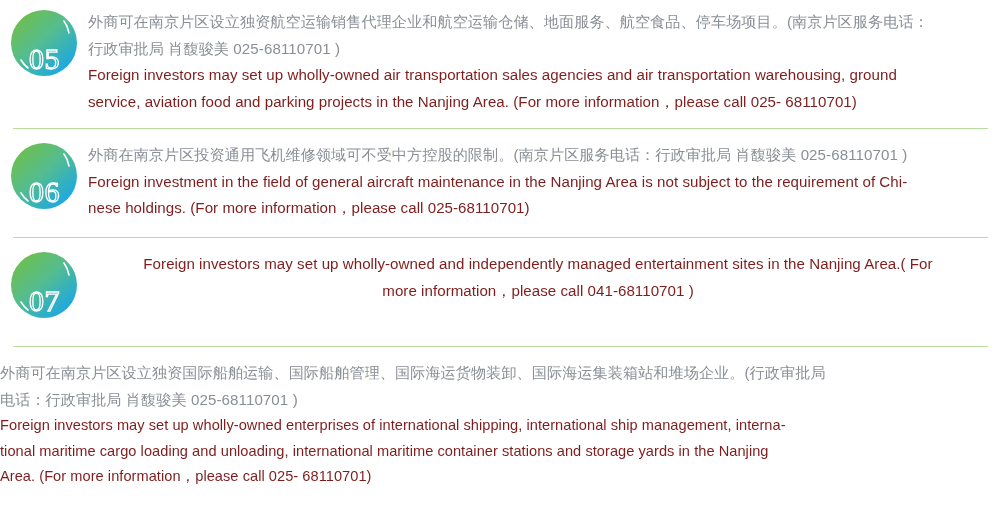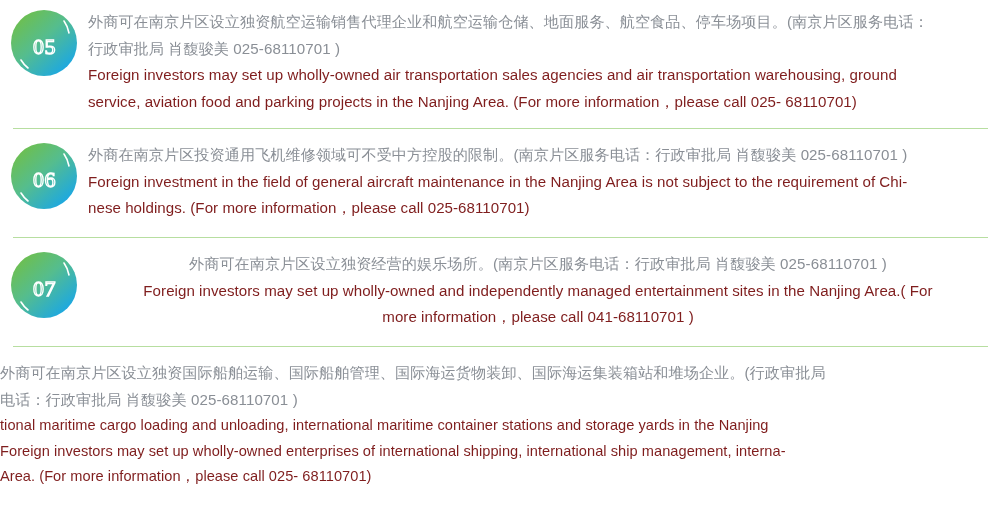--- a/index.html
+++ b/index.html
@@ -48,27 +48,27 @@
     height: 70px;
     flex: 0 0 auto;
   }
   .badge svg {
     display: block;
     width: 70px;
     height: 70px;
   }
   .badge-num {
     position: absolute;
-    left: 0; top: 4px;
+    left: 0; top: 16px;
     width: 70px; height: 70px;
     display: flex;
     align-items: center;
     justify-content: center;
     font-family: "Liberation Serif", "DejaVu Serif", serif;
-    font-size: 22px;
+    font-size: 30px;
     letter-spacing: 0.5px;
     color: transparent;
     -webkit-text-stroke: 1.3px #ffffff;
     text-shadow: none;
     font-weight: 400;
     padding-left: 1px;
     box-sizing: border-box;
     user-select: none;
   }
 
@@ -169,31 +169,30 @@
             </linearGradient>
           </defs>
           <circle cx="35" cy="35" r="33" fill="url(#g07)"></circle>
           <path d="M 55 13 A 30 30 0 0 1 60 25" stroke="#ffffff" stroke-width="1.6" fill="none" stroke-linecap="round"></path>
           <path d="M 12 52 A 30 30 0 0 0 19 60" stroke="#ffffff" stroke-width="1.6" fill="none" stroke-linecap="round"></path>
         </svg>
         <div class="badge-num">07</div>
       </div>
     </div>
     <div class="body">
-      <div class="zh">外商可在南京片区设立独资经营的娱乐场所。(南京片区服务电话：行政审批局 肖馥骏美 025-68110701 )</div>
       <div class="en">Foreign investors may set up wholly-owned and independently managed entertainment sites in the Nanjing Area.( For</div>
       <div class="en">more information，please call 041-68110701 )</div>
     </div>
   </div>
 
   <div class="divider"></div>
 
   <div class="item" style="height:150px;padding-top:12px;">
     <div class="body">
       <div class="zh">外商可在南京片区设立独资国际船舶运输、国际船舶管理、国际海运货物装卸、国际海运集装箱站和堆场企业。(行政审批局</div>
       <div class="zh">电话：行政审批局 肖馥骏美 025-68110701 )</div>
+      <div class="en compact">Foreign investors may set up wholly-owned enterprises of international shipping, international ship management, interna-</div>
       <div class="en compact">tional maritime cargo loading and unloading, international maritime container stations and storage yards in the Nanjing</div>
-      <div class="en compact">Foreign investors may set up wholly-owned enterprises of international shipping, international ship management, interna-</div>
       <div class="en compact">Area. (For more information，please call  025- 68110701)</div>
     </div>
   </div>
 
 </div>
 
 </body></html>

